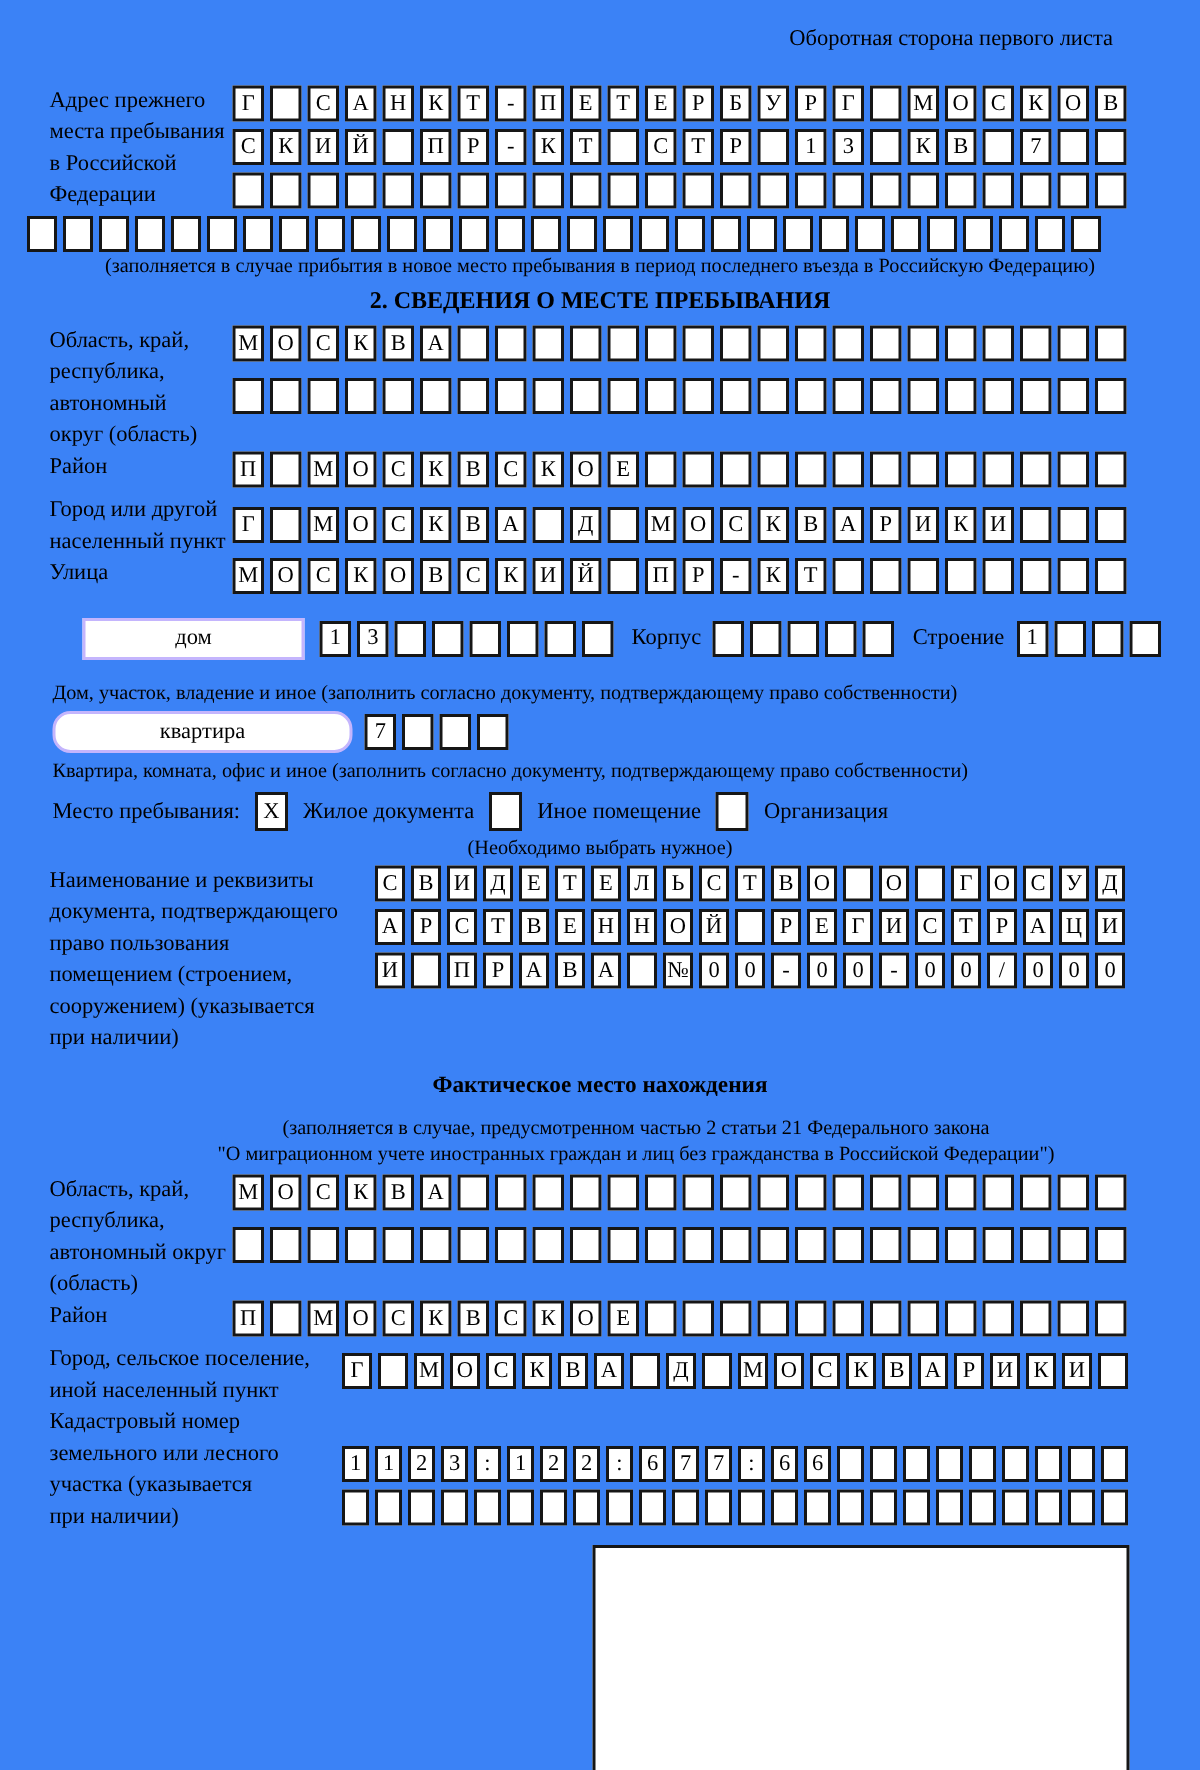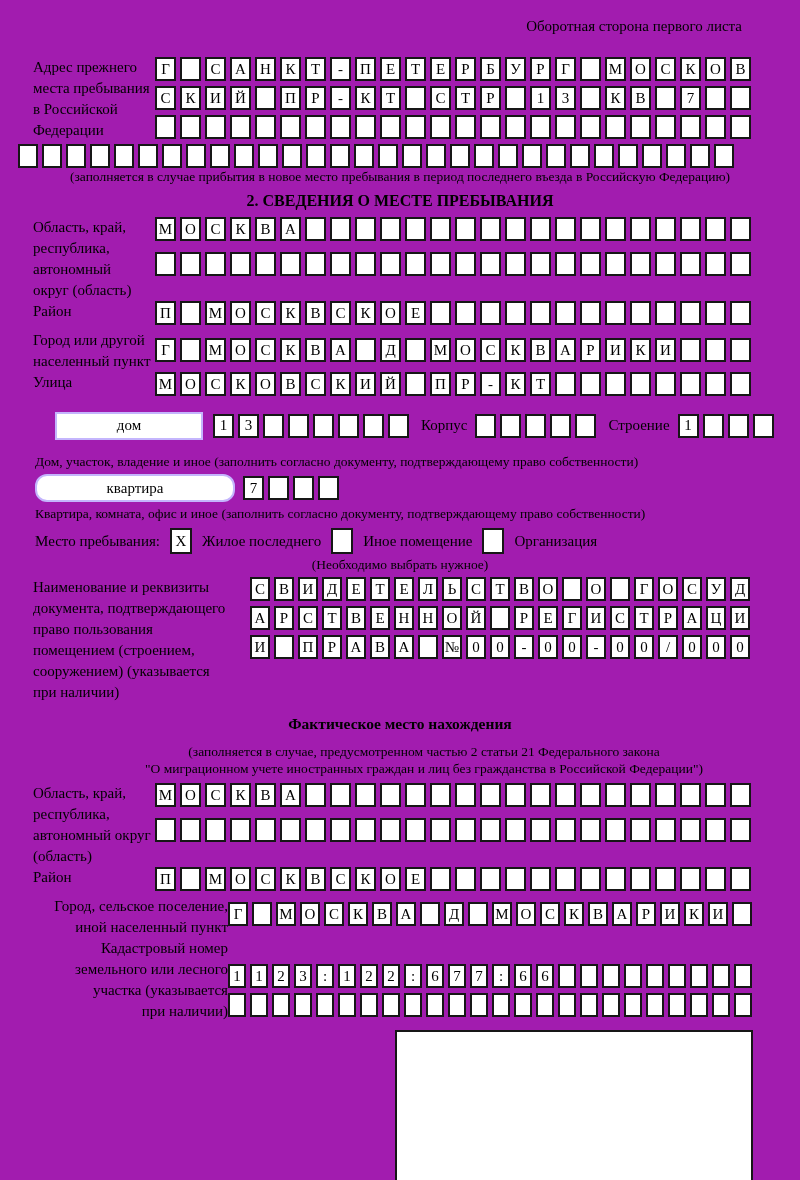--- a/index.html
+++ b/index.html
@@ -1,27 +1,27 @@
 <!DOCTYPE html>
 <html><head>
 <meta charset="utf-8">
 <style>
   html,body { margin:0; padding:0; background:#ffffff; }
   .page {
     position:relative; width:800px; height:1180px; overflow:hidden;
-    background:#a21caf; color:#000;
+    background:#3b82f6; color:#000;
     font-family:"Liberation Serif", serif;
   }
   .corner-note { padding:18px 58px 0 0; text-align:right; font-size:15px; }
 
   .field { display:flex; align-items:flex-start; }
   .field-label { flex:0 0 155px; box-sizing:border-box; padding-left:33px; font-size:15px; line-height:21px; }
   .field-label div { white-space:nowrap; }
   .label-doc { flex-basis:250px; }
-  .label-wide { flex-basis:228px;text-align:right; }
+  .label-wide { flex-basis:228px; }
 
   .cells-row { display:flex; margin-bottom:5px; }
   .cell {
     box-sizing:border-box; flex:0 0 21px; width:21px; height:24px;
     border:2px solid #161616; margin-right:4px;
     display:flex; align-items:center; justify-content:center;
     font-size:15px; line-height:1; background:#fff;
   }
   .cells-doc .cell { flex-basis:20px; width:20px; }
   .cells-sm  .cell { flex-basis:18px; width:18px; }
@@ -381,21 +381,21 @@
         <span class="cell"></span>
         <span class="cell"></span>
         <span class="cell"></span>
       </div>
   </div>
   <div class="small-caption left-caption">Квартира, комната, офис и иное (заполнить согласно документу, подтверждающему право собственности)</div>
 
   <div class="stay-row">
     <span>Место пребывания:</span>
     <span class="checkbox">X</span>
-    <span>Жилое последнего</span>
+    <span>Жилое документа</span>
     <span class="checkbox"></span>
     <span>Иное помещение</span>
     <span class="checkbox"></span>
     <span>Организация</span>
   </div>
   <div class="small-caption note-caption">(Необходимо выбрать нужное)</div>
 
   <div class="field">
     <div class="field-label label-doc">
         <div>Наименование и реквизиты</div>

